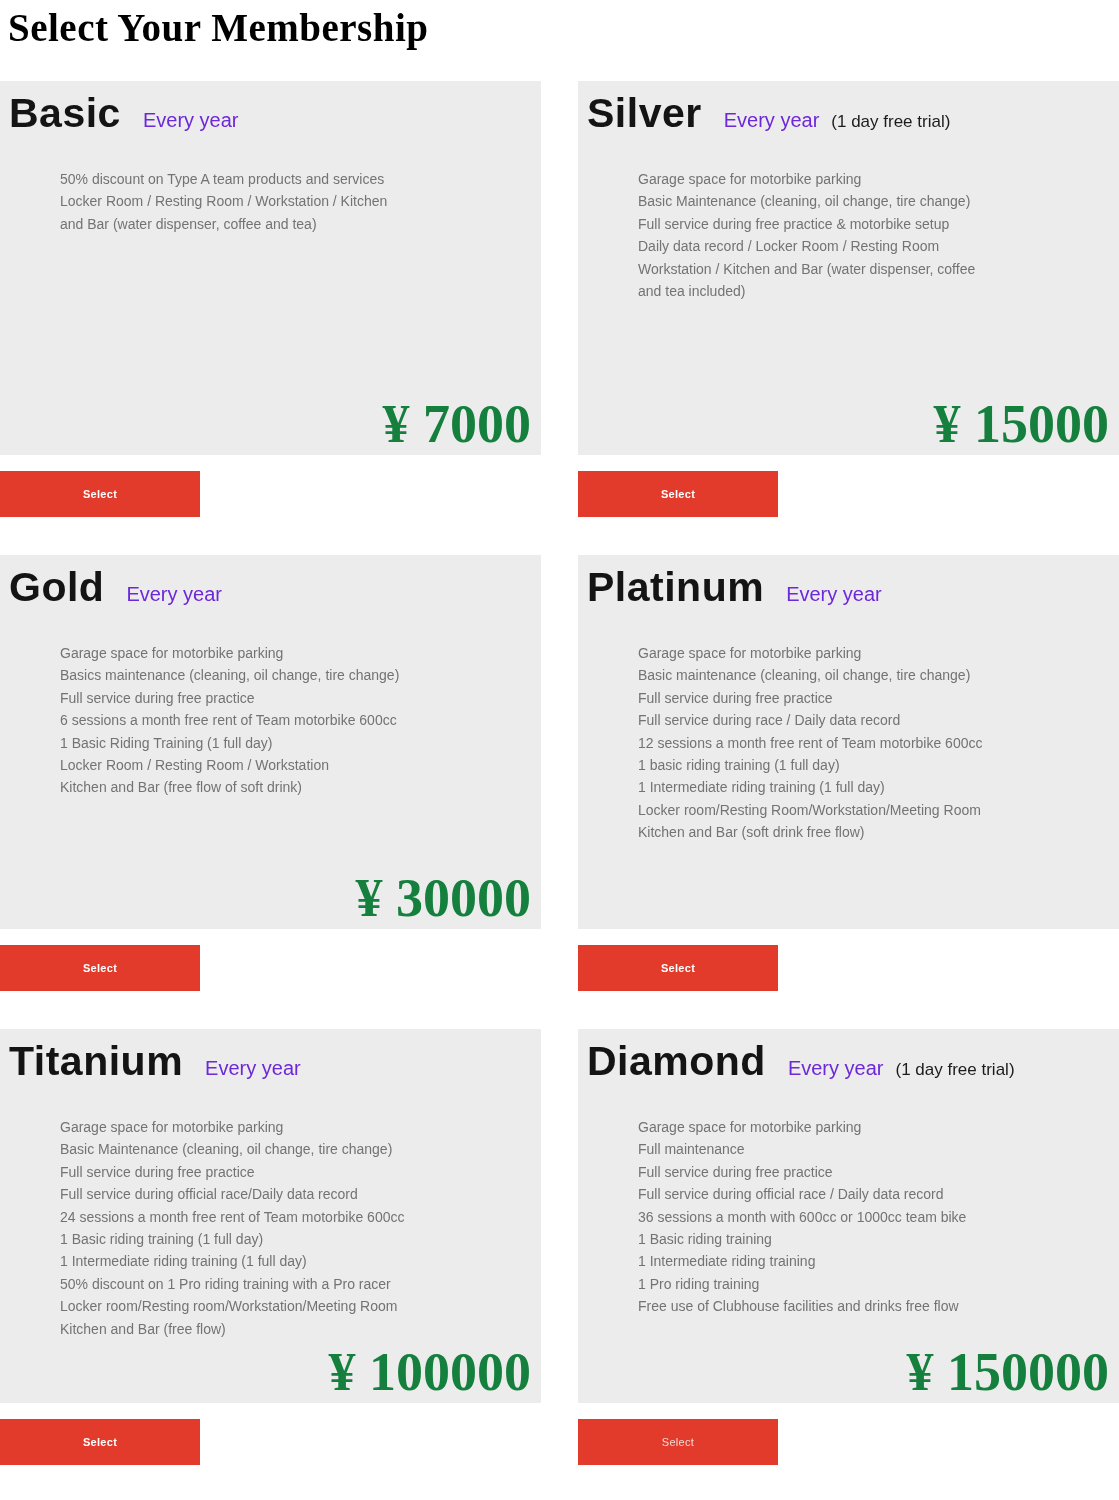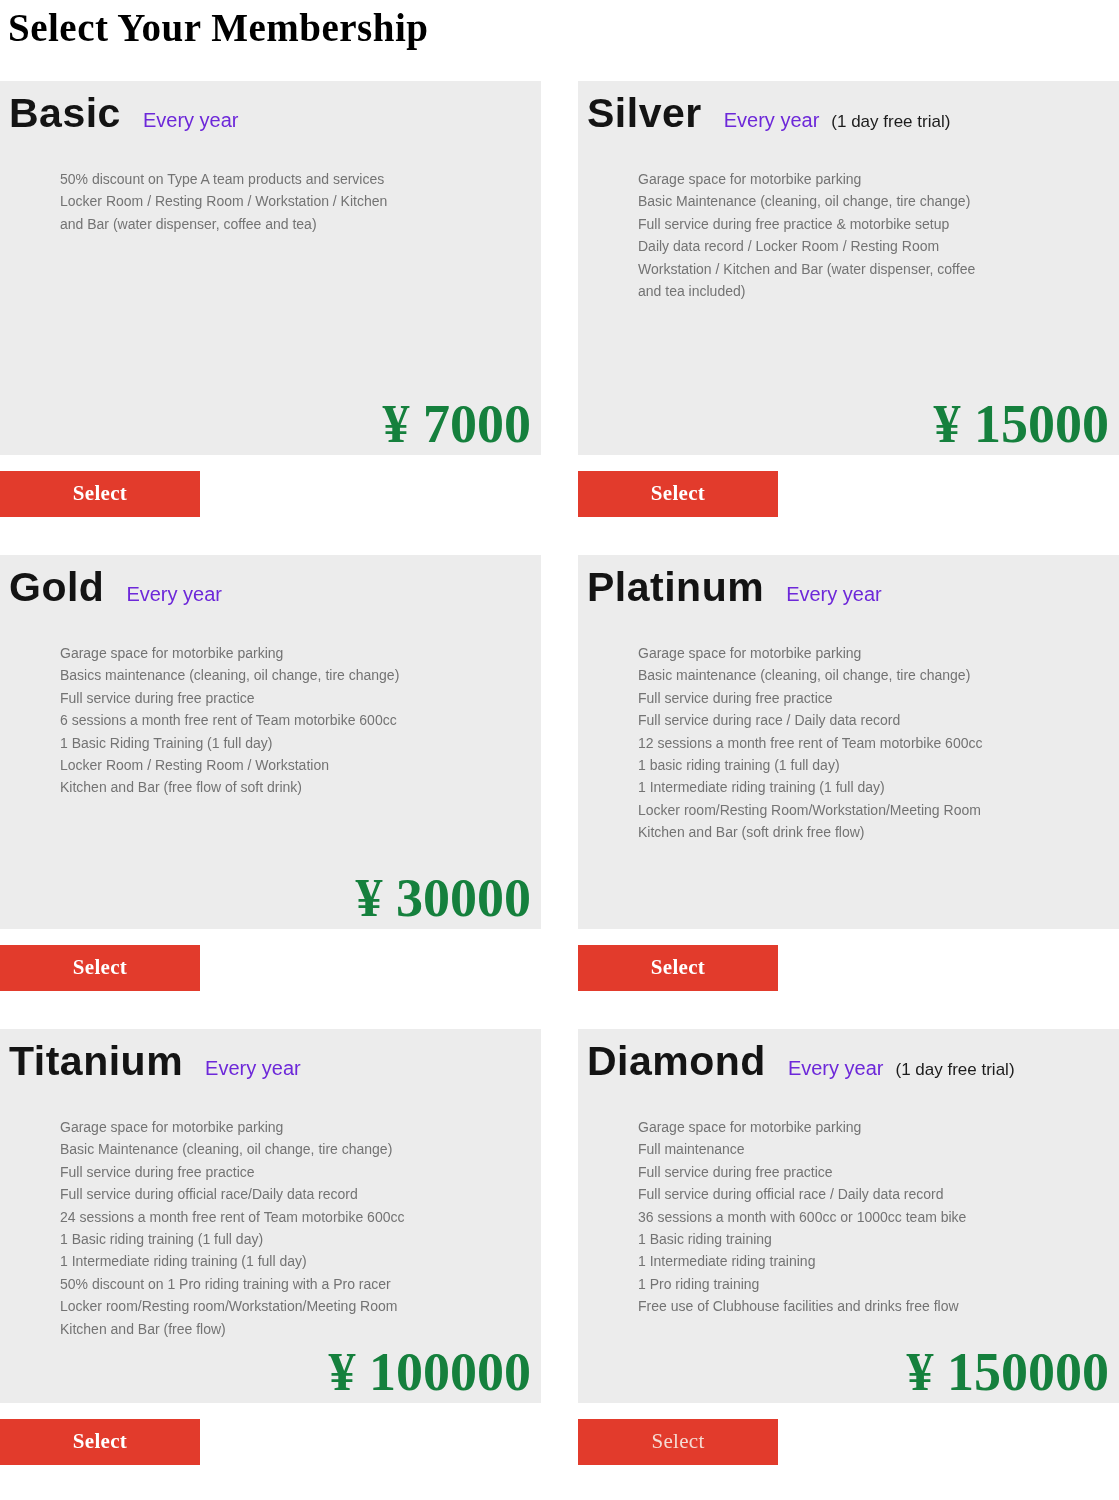--- a/index.html
+++ b/index.html
@@ -79,23 +79,23 @@
     white-space: nowrap;
   }
   .select-btn {
     display: block;
     margin-top: 16px;
     width: 200px;
     height: 46px;
     background: #e23b2c;
     border: none;
     color: #ffffff;
-    font-family: Liberation Serif, serif;
-    font-weight: bold;
-    font-size: 21px;
+    font-family: Liberation Sans, sans-serif;
+    font-weight: bold;
+    font-size: 11px;
     letter-spacing: 0.3px;
     cursor: pointer;
     text-align: center;
   }
   
   .cell:last-child .select-btn {
     font-weight: normal;
     color: #f5dbd3;
   }
 </style>

